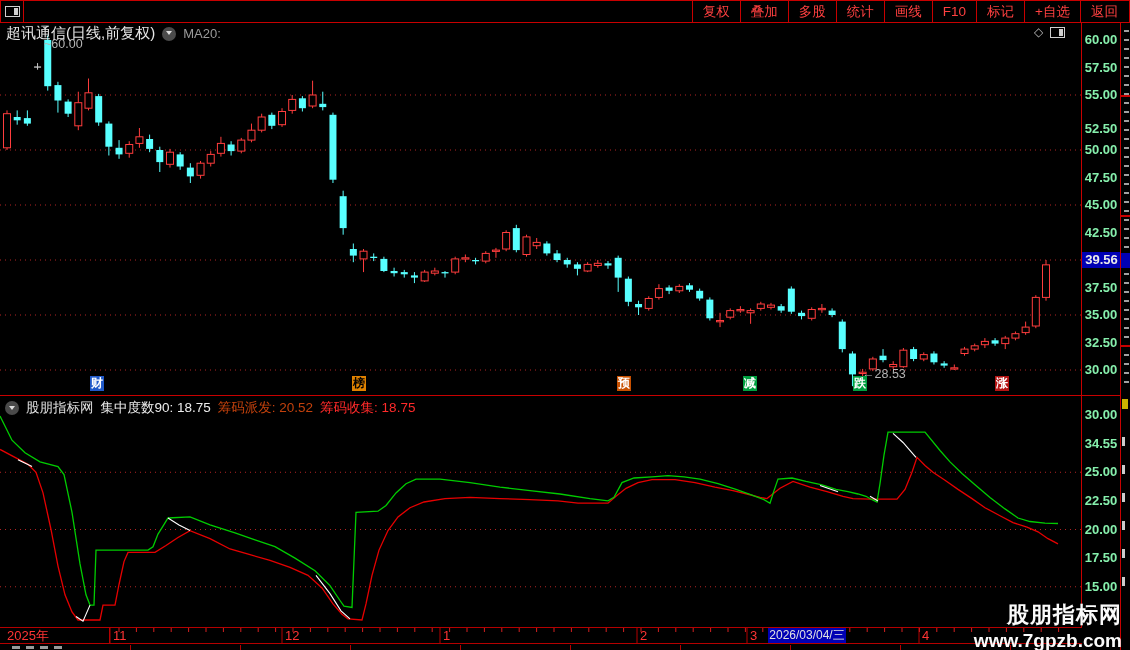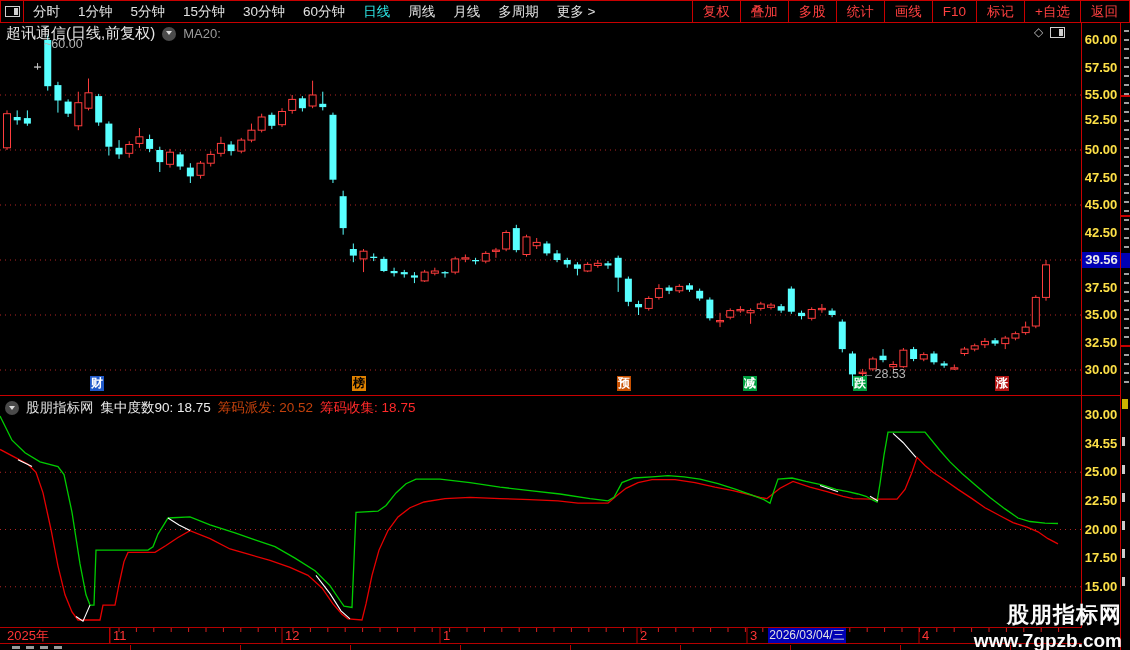--- a/index.html
+++ b/index.html
@@ -22,21 +22,21 @@
   .symbol-title{color:#e6e6e6;font-size:15px;}
   .circle-chev{width:14px;height:14px;border-radius:50%;background:#4a4a4a;position:relative;}
   .circle-chev::after{content:"";position:absolute;left:3.5px;top:4.5px;border-left:3.5px solid transparent;
                       border-right:3.5px solid transparent;border-top:4.5px solid #dcdcdc;}
   .ma-label{color:#9a9a9a;font-size:13px;}
   .corner-icons{position:absolute;left:1034px;top:26px;display:flex;gap:7px;align-items:center;z-index:6;}
   .diamond{color:#b4b4b4;font-size:12px;line-height:12px;}
   
   svg.canvas{position:absolute;left:0;display:block;}
   
-  .axis-label{position:absolute;left:1082px;width:38px;text-align:center;color:#fde047;
+  .axis-label{position:absolute;left:1082px;width:38px;text-align:center;color:#86efac;
               font-size:13px;font-weight:bold;line-height:16px;}
   .price-tag{position:absolute;left:1082px;width:39px;height:16px;background:#0000b4;color:#eaeaea;
              font-size:13px;font-weight:bold;text-align:center;line-height:16px;}
   
   .annot{position:absolute;color:#b4b4b4;font-size:12.5px;}
   .evt-marker{position:absolute;top:376px;width:14px;height:15px;font-size:12px;line-height:15px;
               text-align:center;font-weight:bold;}
   
   .sub-header{position:absolute;left:5px;top:399px;display:flex;align-items:center;gap:7px;z-index:6;font-size:13.5px;}
   .sub-src{color:#e0e0e0;}
@@ -62,33 +62,20 @@
 </style>
 </head>
 <body>
 
 <div id="app">
 
   <div class="menu-bar">
     <div class="menu-iconbox">
       <div class="win-icon"></div>
     </div>
-    <div class="menu-left" id="menu-left">
-        <span class="mi">分时</span>
-        <span class="mi">1分钟</span>
-        <span class="mi">5分钟</span>
-        <span class="mi">15分钟</span>
-        <span class="mi">30分钟</span>
-        <span class="mi">60分钟</span>
-        <span class="mi active">日线</span>
-        <span class="mi">周线</span>
-        <span class="mi">月线</span>
-        <span class="mi">多周期</span>
-        <span class="mi">更多 &gt;</span>
-      </div>
     <div class="menu-right" id="menu-right">
         <span class="mi">复权</span>
         <span class="mi">叠加</span>
         <span class="mi">多股</span>
         <span class="mi">统计</span>
         <span class="mi">画线</span>
         <span class="mi">F10</span>
         <span class="mi">标记</span>
         <span class="mi">+自选</span>
         <span class="mi">返回</span>
@@ -508,21 +495,21 @@
       <div style="position: absolute; left: 1px; top: 555px; width: 3px; height: 9px; background: rgb(204, 204, 204);"></div>
     </div>
 
   <div class="watermark">
     <div class="wm1">股朋指标网</div>
     <div class="wm2">www.7gpzb.com</div>
   </div>
 <div class="axis-label" style="top: 32px;">60.00</div>
     <div class="axis-label" style="top: 59.5px;">57.50</div>
     <div class="axis-label" style="top: 87px;">55.00</div>
-    <div class="axis-label" style="top: 112px;">52.50</div>
+    <div class="axis-label" style="top: 121px;">52.50</div>
     <div class="axis-label" style="top: 142px;">50.00</div>
     <div class="axis-label" style="top: 169.5px;">47.50</div>
     <div class="axis-label" style="top: 197px;">45.00</div>
     <div class="axis-label" style="top: 224.5px;">42.50</div>
     <div class="axis-label" style="top: 279.5px;">37.50</div>
     <div class="axis-label" style="top: 307px;">35.00</div>
     <div class="axis-label" style="top: 334.5px;">32.50</div>
     <div class="axis-label" style="top: 362px;">30.00</div>
     <div class="axis-label" style="top: 407px;">30.00</div>
     <div class="axis-label" style="top: 435.625px;">34.55</div>

